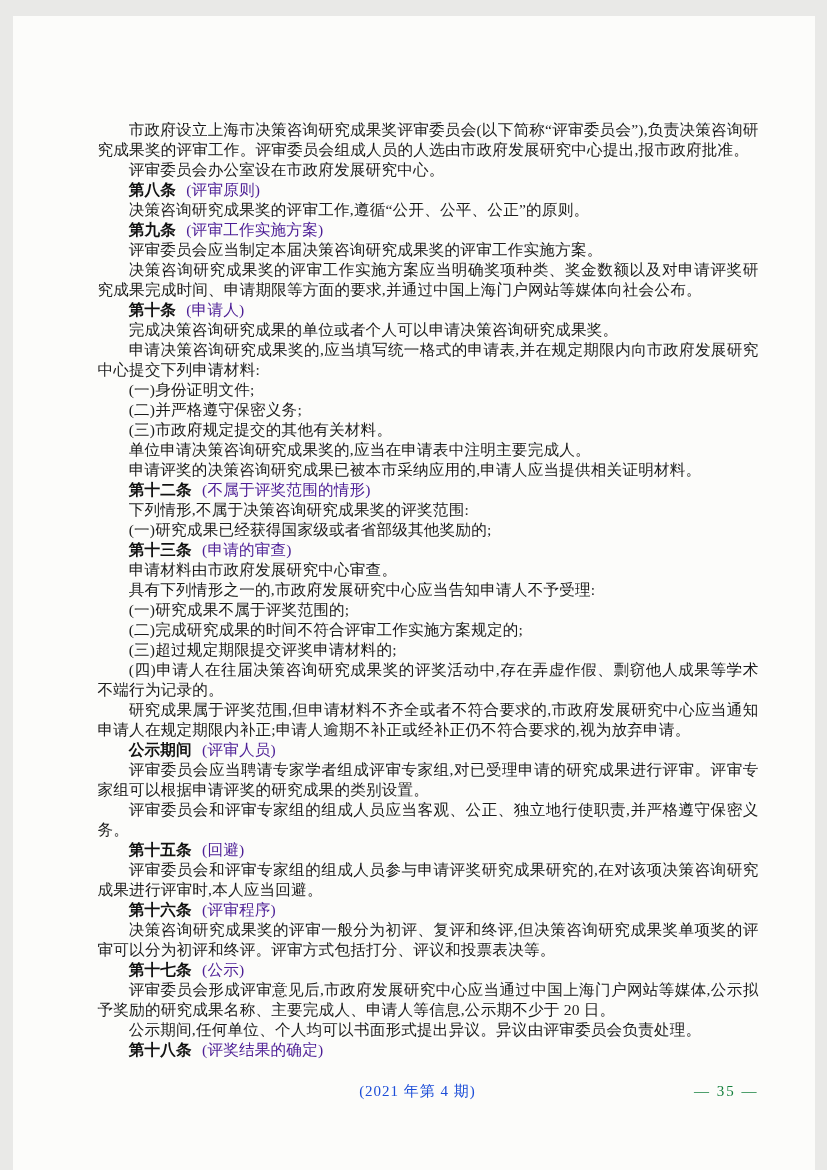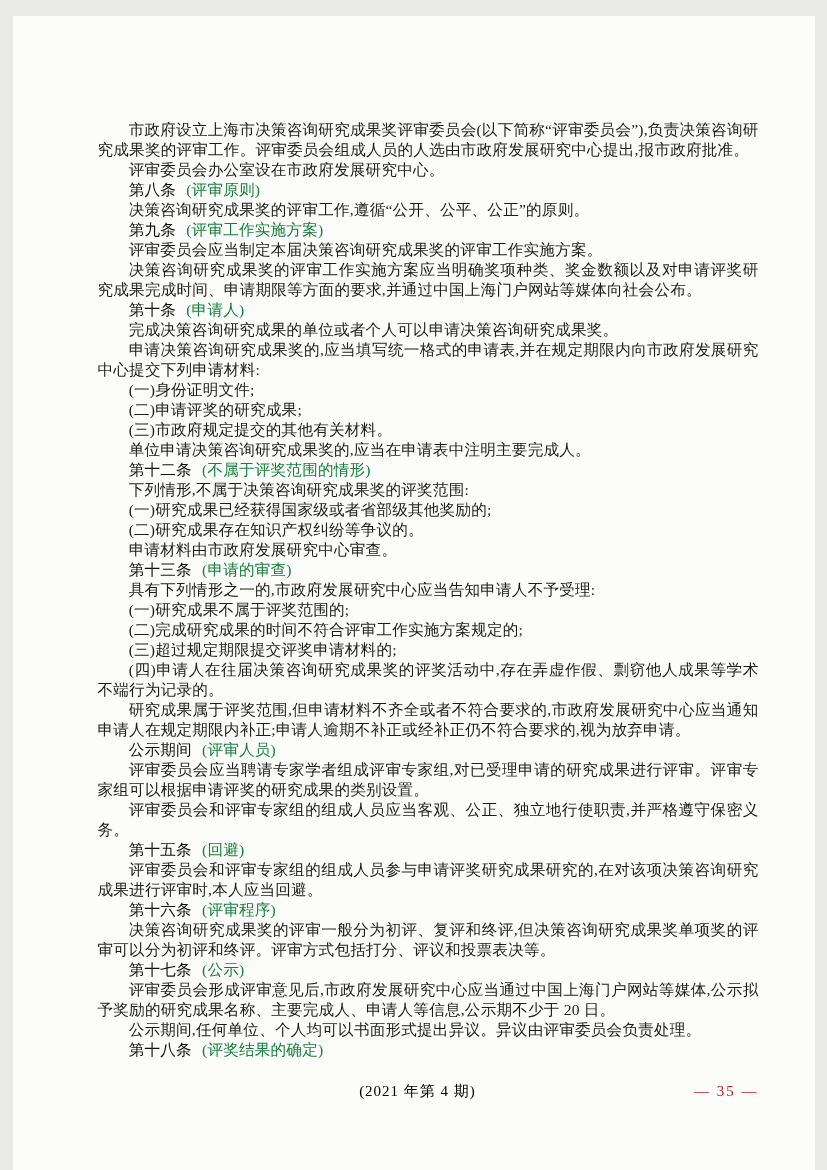--- a/index.html
+++ b/index.html
@@ -31,77 +31,77 @@
     text-justify: inter-ideograph;
     text-indent: 2em;
     letter-spacing: 0.2px;
     word-break: break-all;
   }
   .para.article {
     text-align: left;
   }
   .article-num {
     font-family: "Liberation Sans", "DejaVu Sans", sans-serif;
-    font-weight: normal;
+    font-weight: bold;
     color: #111;
   }
   .article-title {
     margin-left: 0.65em;
-    color: #15803d;
+    color: #4c1d95;
   }
   .footer {
     position: absolute;
     left: 85px;
     top: 1064px;
     width: 661px;
     height: 22px;
     font-size: 15px;
     line-height: 22px;
   }
   .footer-issue {
     position: absolute;
     left: 0;
     width: 640px;
     text-align: center;
     letter-spacing: 1px;
-    color: #000000;
+    color: #1d4ed8;
   }
   .footer-page {
     position: absolute;
     right: 0;
     text-align: right;
     letter-spacing: 2px;
-    color: #b91c1c;
+    color: #15803d;
   }
 </style>
 </head>
 <body>
 
 <div class="page">
   <div class="doc-body">
       <p class="para body">市政府设立上海市决策咨询研究成果奖评审委员会(以下简称“评审委员会”),负责决策咨询研究成果奖的评审工作。评审委员会组成人员的人选由市政府发展研究中心提出,报市政府批准。</p>
       <p class="para body">评审委员会办公室设在市政府发展研究中心。</p>
       <p class="para article"><span class="article-num">第八条</span><span class="article-title">(评审原则)</span></p>
       <p class="para body">决策咨询研究成果奖的评审工作,遵循“公开、公平、公正”的原则。</p>
       <p class="para article"><span class="article-num">第九条</span><span class="article-title">(评审工作实施方案)</span></p>
       <p class="para body">评审委员会应当制定本届决策咨询研究成果奖的评审工作实施方案。</p>
       <p class="para body">决策咨询研究成果奖的评审工作实施方案应当明确奖项种类、奖金数额以及对申请评奖研究成果完成时间、申请期限等方面的要求,并通过中国上海门户网站等媒体向社会公布。</p>
       <p class="para article"><span class="article-num">第十条</span><span class="article-title">(申请人)</span></p>
       <p class="para body">完成决策咨询研究成果的单位或者个人可以申请决策咨询研究成果奖。</p>
       <p class="para body">申请决策咨询研究成果奖的,应当填写统一格式的申请表,并在规定期限内向市政府发展研究中心提交下列申请材料:</p>
       <p class="para body">(一)身份证明文件;</p>
-      <p class="para body">(二)申请评奖的研究成果;</p>
+      <p class="para body">(二)并严格遵守保密义务;</p>
       <p class="para body">(三)市政府规定提交的其他有关材料。</p>
       <p class="para body">单位申请决策咨询研究成果奖的,应当在申请表中注明主要完成人。</p>
+      <p class="para body">申请评奖的决策咨询研究成果已被本市采纳应用的,申请人应当提供相关证明材料。</p>
       <p class="para article"><span class="article-num">第十二条</span><span class="article-title">(不属于评奖范围的情形)</span></p>
       <p class="para body">下列情形,不属于决策咨询研究成果奖的评奖范围:</p>
       <p class="para body">(一)研究成果已经获得国家级或者省部级其他奖励的;</p>
-      <p class="para body">(二)研究成果存在知识产权纠纷等争议的。</p>
+      <p class="para article"><span class="article-num">第十三条</span><span class="article-title">(申请的审查)</span></p>
       <p class="para body">申请材料由市政府发展研究中心审查。</p>
-      <p class="para article"><span class="article-num">第十三条</span><span class="article-title">(申请的审查)</span></p>
       <p class="para body">具有下列情形之一的,市政府发展研究中心应当告知申请人不予受理:</p>
       <p class="para body">(一)研究成果不属于评奖范围的;</p>
       <p class="para body">(二)完成研究成果的时间不符合评审工作实施方案规定的;</p>
       <p class="para body">(三)超过规定期限提交评奖申请材料的;</p>
       <p class="para body">(四)申请人在往届决策咨询研究成果奖的评奖活动中,存在弄虚作假、剽窃他人成果等学术不端行为记录的。</p>
       <p class="para body">研究成果属于评奖范围,但申请材料不齐全或者不符合要求的,市政府发展研究中心应当通知申请人在规定期限内补正;申请人逾期不补正或经补正仍不符合要求的,视为放弃申请。</p>
       <p class="para article"><span class="article-num">公示期间</span><span class="article-title">(评审人员)</span></p>
       <p class="para body">评审委员会应当聘请专家学者组成评审专家组,对已受理申请的研究成果进行评审。评审专家组可以根据申请评奖的研究成果的类别设置。</p>
       <p class="para body">评审委员会和评审专家组的组成人员应当客观、公正、独立地行使职责,并严格遵守保密义务。</p>
       <p class="para article"><span class="article-num">第十五条</span><span class="article-title">(回避)</span></p>

